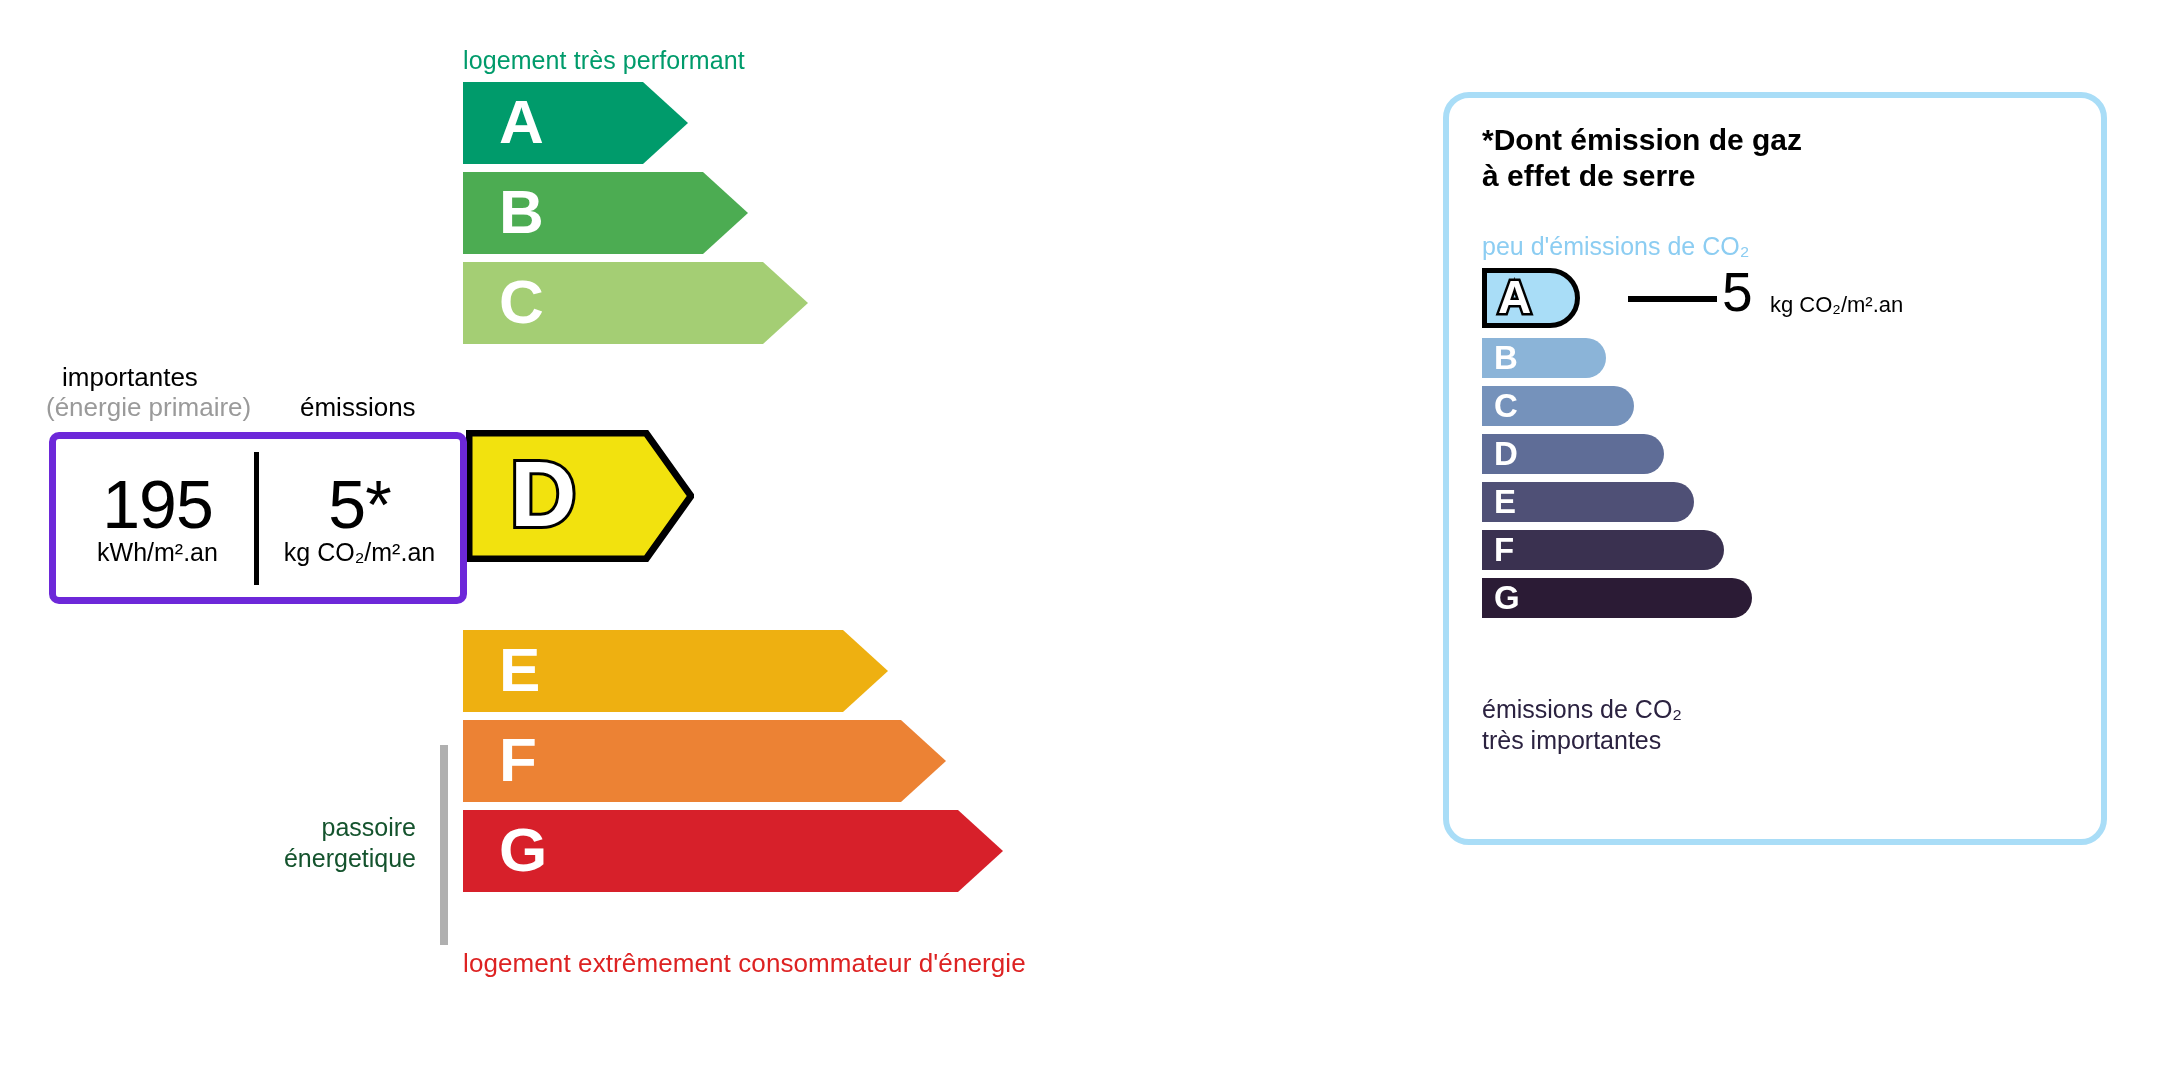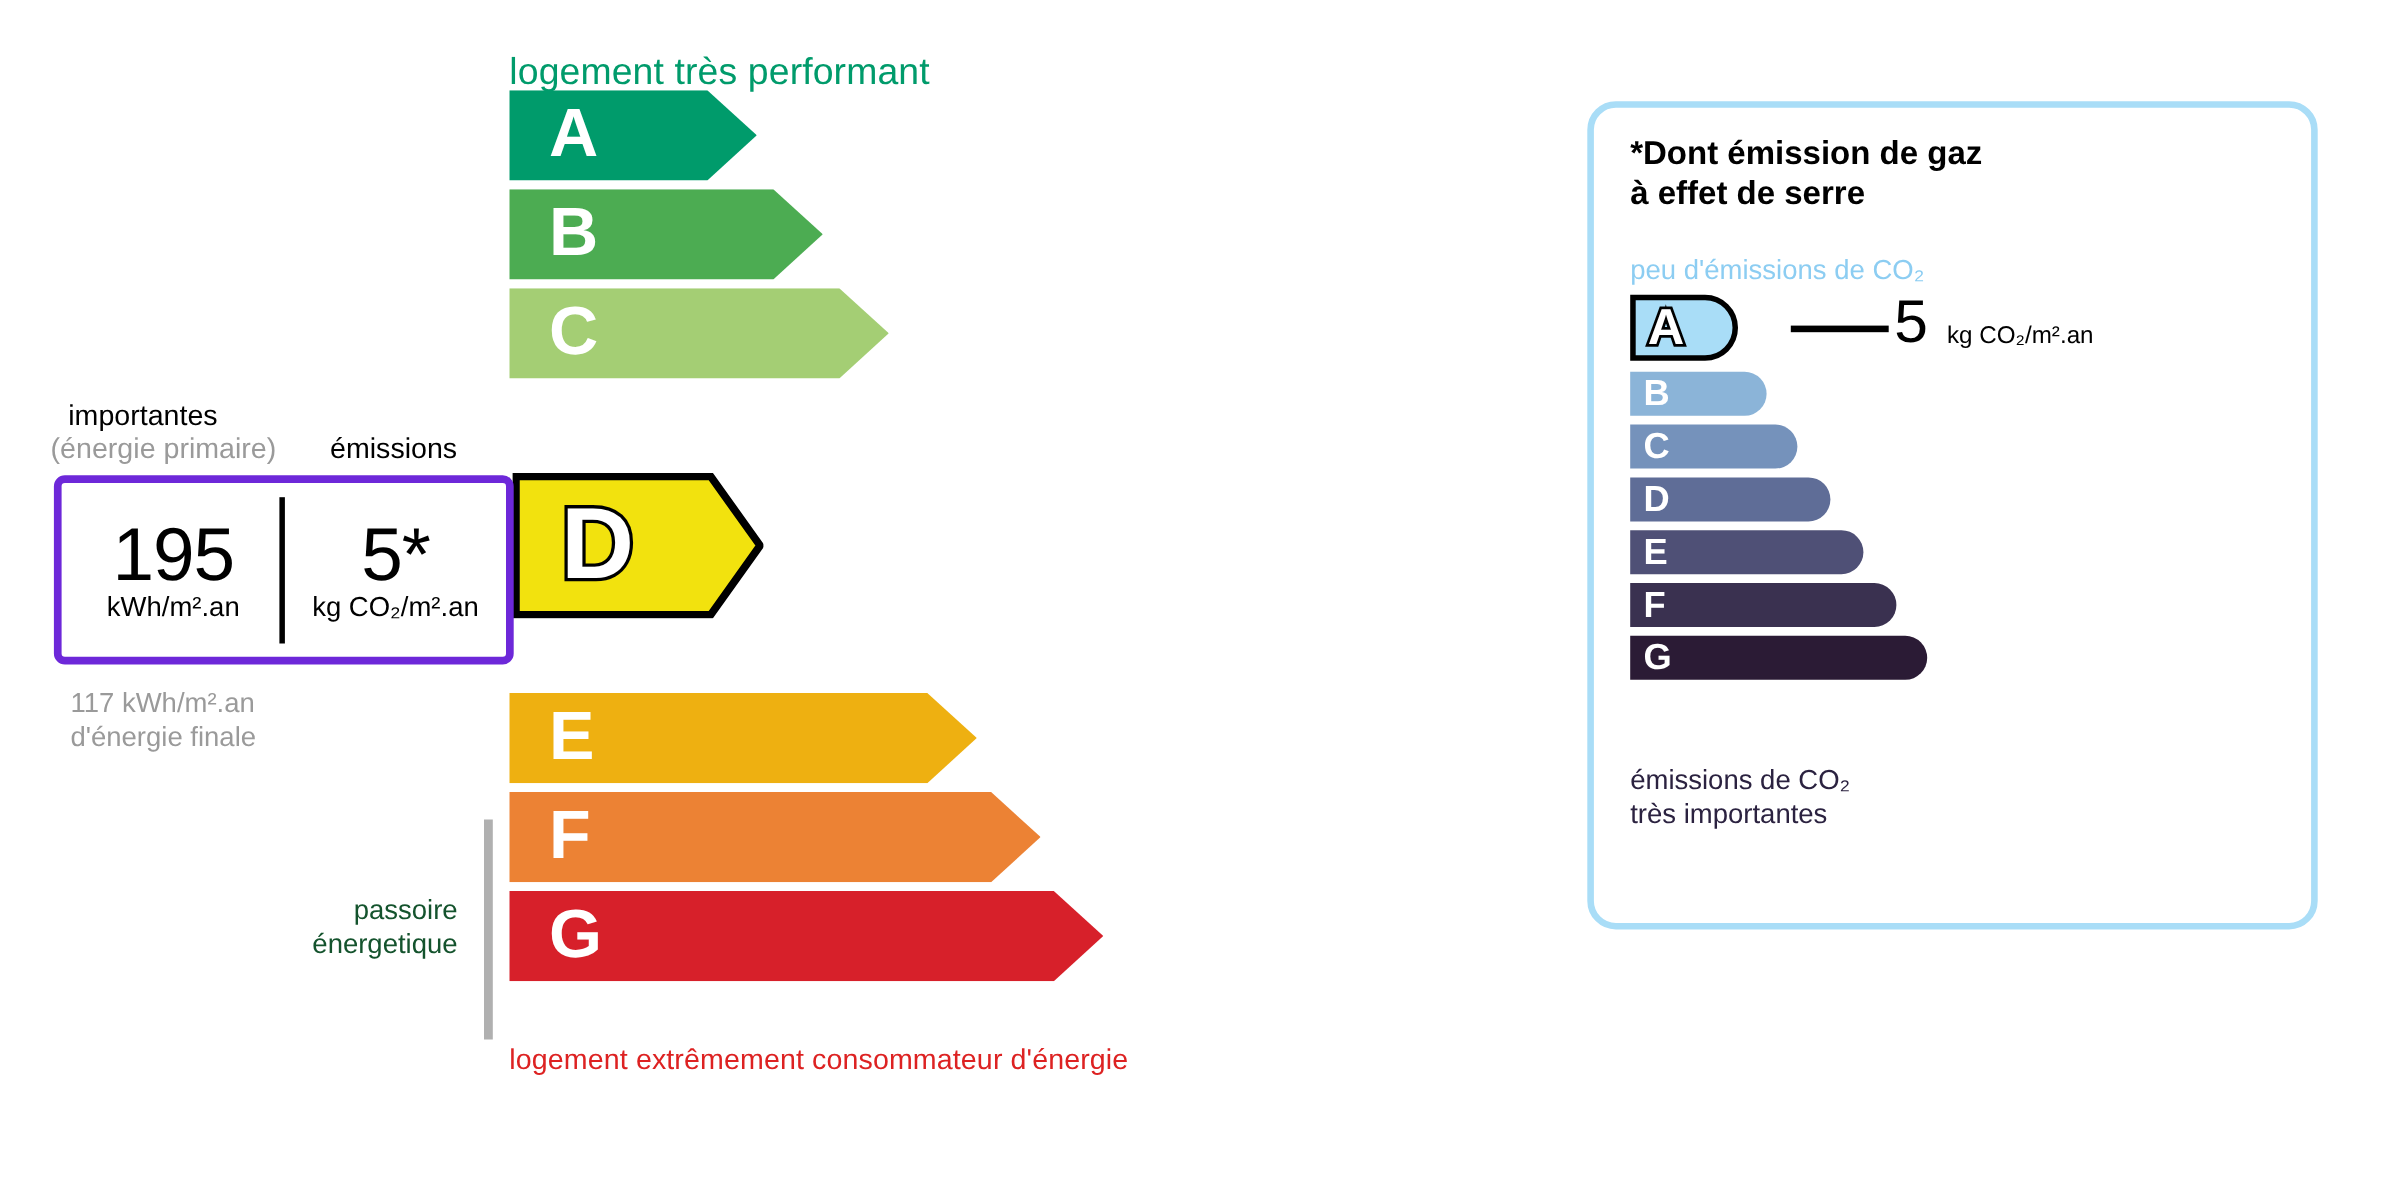--- a/index.html
+++ b/index.html
@@ -2,21 +2,21 @@
 <html><head>
 <meta charset="utf-8">
 <style>
   html,body{margin:0;padding:0;background:#ffffff;}
   body{width:2169px;height:1079px;position:relative;overflow:hidden;
        font-family:"Liberation Sans","DejaVu Sans",sans-serif;color:#000;}
 
   
   #dpe-scale{position:absolute;left:0;top:0;width:1360px;height:1079px;}
 
-  .cap-top{position:absolute;left:463px;top:46px;font-size:34px;color:#009b6b;
+  .cap-top{position:absolute;left:463px;top:46px;font-size:25px;color:#009b6b;
            white-space:nowrap;letter-spacing:.1px;}
   .cap-bottom{position:absolute;left:463px;top:948px;font-size:26px;color:#dd2222;
               white-space:nowrap;letter-spacing:.1px;}
 
   .bar-row{position:absolute;left:463px;height:0;}
   .bar{position:absolute;left:0;top:0;height:100%;display:block;}
   .bar svg{display:block;}
   .bar-letter{position:absolute;left:36px;top:50%;transform:translateY(-52%);
               color:#ffffff;font-weight:bold;font-size:62px;line-height:1;}
 
@@ -157,24 +157,20 @@
       <div class="vb-num">195</div>
       <div class="vb-unit">kWh/m².an</div>
     </div>
     <div class="vb-cell" style="left:203px;width:201px;">
       <div class="vb-num">5*</div>
       <div class="vb-unit">kg CO₂/m².an</div>
     </div>
   </div>
   <div id="value-divider"></div>
 
-  <div class="lbl-final">
-    <div>117 kWh/m².an</div>
-    <div>d'énergie finale</div>
-  </div>
 
 </div>
 
 <div id="co2-panel">
 
   <div id="co2-title">
     <div>*Dont émission de gaz</div>
     <div>à effet de serre</div>
   </div>
 

